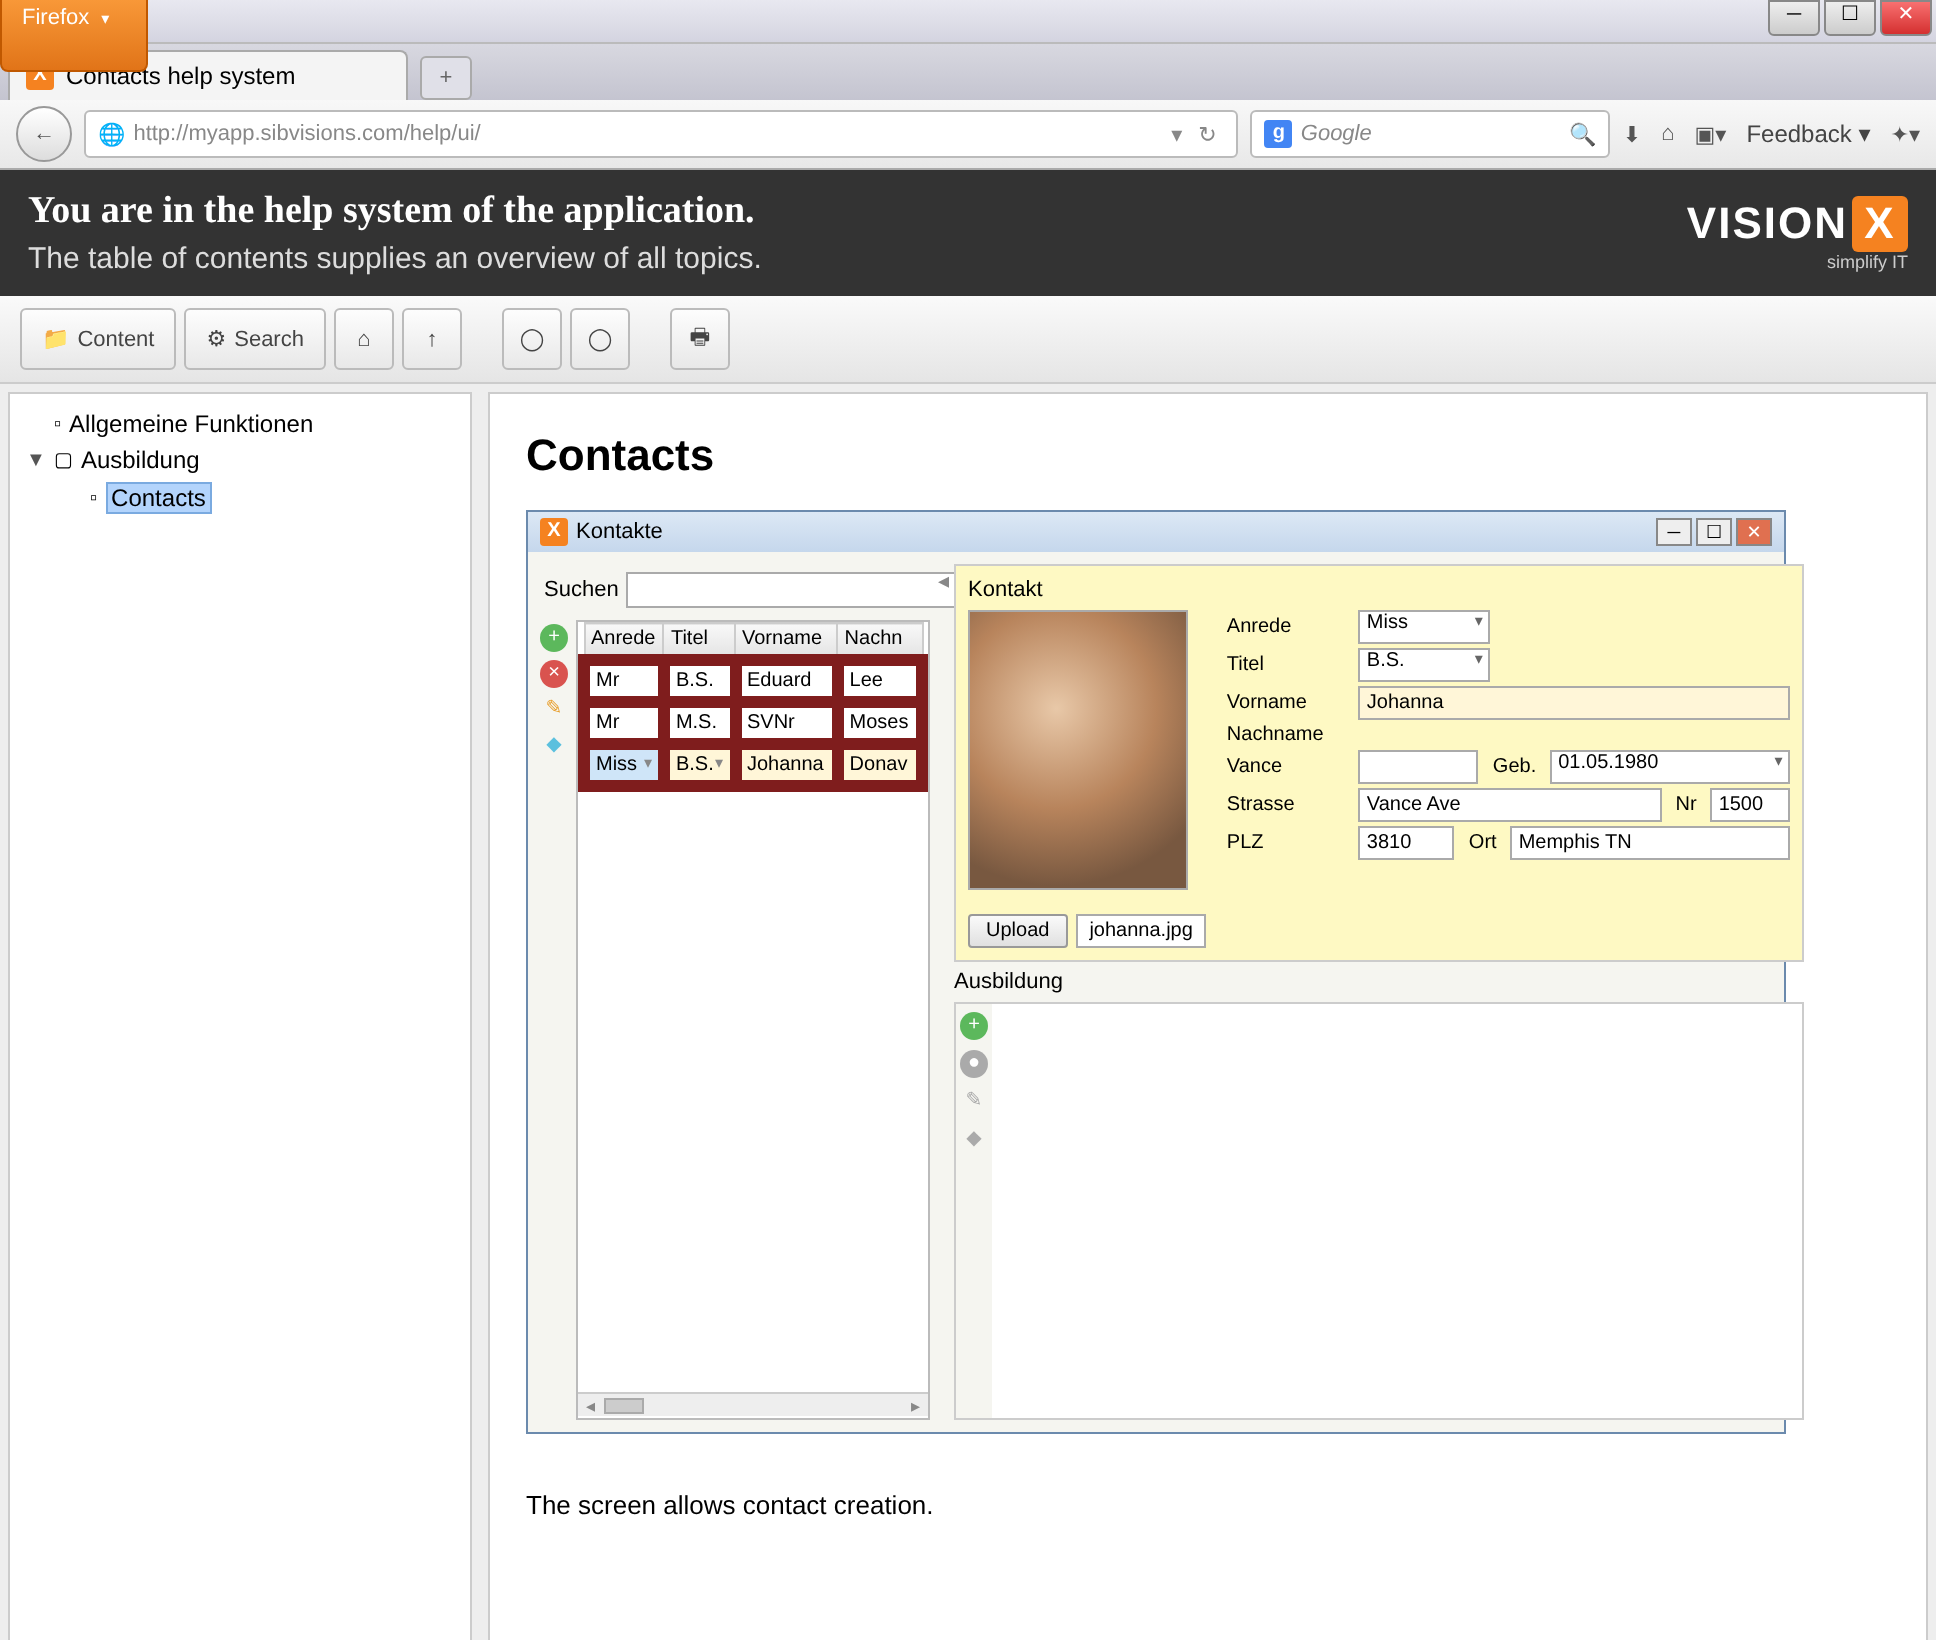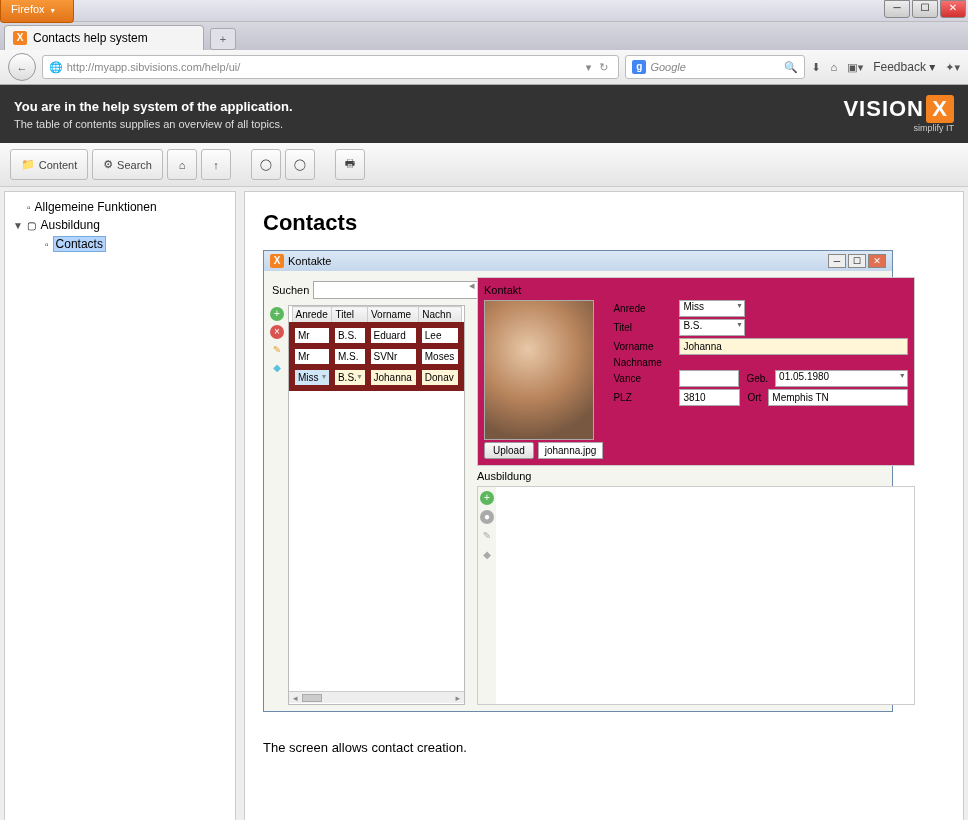--- a/index.html
+++ b/index.html
@@ -1,20 +1,20 @@
 <!DOCTYPE html>
 <html><head>
 <meta charset="utf-8">
 <style>
 * { box-sizing: border-box; margin: 0; padding: 0; }
 body { font-family: Arial, sans-serif; font-size: 11px; background: #f5f5f5; width: 968px; height: 820px; overflow: hidden; }
 
 
 .ff-menubar { height: 22px; background: linear-gradient(#e8e8f0,#d4d4e0); border-bottom: 1px solid #bbb; position: relative; }
-.ff-button { position: absolute; left: 0; top: 0; height: 23px; background: linear-gradient(#f89838,#e17418); color: #fff; font-size: 11px; padding: 3px 18px 3px 10px; border-radius: 0 0 4px 4px; border: 1px solid #c05800; border-top: none; }
+.ff-button { position: absolute; left: 0; top: 0; height: 36px; background: linear-gradient(#f89838,#e17418); color: #fff; font-size: 11px; padding: 3px 18px 3px 10px; border-radius: 0 0 4px 4px; border: 1px solid #c05800; border-top: none; }
 .ff-button::after { content: "▾"; margin-left: 6px; font-size: 8px; }
 .win-controls { position: absolute; right: 2px; top: 0; display: flex; gap: 2px; }
 .win-btn { width: 26px; height: 18px; background: linear-gradient(#eee,#ccc); border: 1px solid #888; border-radius: 0 0 3px 3px; text-align: center; font-size: 10px; line-height: 14px; }
 .win-close { background: linear-gradient(#f87070,#d43030); color: #fff; }
 
 .ff-tabs { height: 28px; background: linear-gradient(#d8d8e0,#c4c4d0); display: flex; align-items: flex-end; padding-left: 4px; }
 .ff-tab { background: #f4f4f4; border: 1px solid #aaa; border-bottom: none; border-radius: 4px 4px 0 0; padding: 5px 12px 5px 8px; display: flex; align-items: center; gap: 6px; font-size: 12px; min-width: 200px; }
 .tab-icon { width: 14px; height: 14px; background: #f58220; border-radius: 2px; color:#fff; font-size:10px; font-weight:bold; text-align:center; line-height:14px; }
 .new-tab { width: 26px; height: 22px; background: #e0e0e8; border: 1px solid #aaa; border-radius: 3px; margin-left: 6px; text-align:center; line-height:20px; color:#666; }
 
@@ -23,22 +23,22 @@
 .url-bar { flex: 1; height: 24px; border: 1px solid #bbb; border-radius: 3px; background: #fff; display: flex; align-items: center; padding: 0 6px; color: #888; gap:4px; }
 .url-bar .globe { color:#bbb; }
 .url-actions { color:#888; display:flex; gap:8px; padding:0 4px; }
 .search-box { width: 180px; height: 24px; border: 1px solid #bbb; border-radius: 3px; background: #fff; display: flex; align-items: center; padding: 0 6px; gap:4px; color:#888; font-style:italic; }
 .g-icon { width:14px; height:14px; background:#4285f4; color:#fff; font-size:10px; font-weight:bold; text-align:center; line-height:14px; border-radius:2px; font-style:normal;}
 .nav-icons { display:flex; gap:10px; color:#555; align-items:center; }
 .feedback { color:#444; font-size:12px; }
 
 
 .help-header { background: #333; color: #fff; padding: 10px 14px; display: flex; justify-content: space-between; align-items: center; }
-.help-header h2 { font-size: 13px; font-weight: bold; margin-bottom: 4px; }
-.help-header p { font-size: 11px; color: #ddd; }
+.help-header h2 { font-size: 19px; font-weight: bold; margin-bottom: 4px; font-family: Liberation Serif, serif; }
+.help-header p { font-size: 15px; color: #ddd; }
 .logo { text-align: right; }
 .logo-text { font-size: 22px; font-weight: bold; letter-spacing: 1px; display:flex; align-items:center; gap:2px;}
 .logo-x { background: #f58220; color: #fff; display:inline-block; width:28px; height:28px; text-align:center; line-height:28px; border-radius:3px; }
 .logo-sub { font-size: 9px; color: #ccc; text-align:right; }
 
 
 .help-toolbar { background: linear-gradient(#fafafa,#e5e5e5); border-bottom: 1px solid #ccc; padding: 6px 10px; display: flex; gap: 4px; }
 .tb-btn { background: linear-gradient(#fdfdfd,#e8e8e8); border: 1px solid #bbb; border-radius: 3px; padding: 5px 10px; font-size: 11px; display:flex; align-items:center; gap:4px; color:#444; }
 .tb-btn.icon-only { padding: 5px 8px; width:30px; justify-content:center; }
 .tb-sep { width: 12px; }
@@ -84,35 +84,35 @@
 .grid table { width:100%; border-collapse:collapse; }
 .grid th { background:linear-gradient(#f8f8f8,#e5e5e5); border:1px solid #ccc; padding:2px 3px; text-align:left; font-weight:normal; }
 .grid td { border:6px solid #7f1d1d; padding:2px 3px; }
 .grid tr.sel td { background:#fff6d8; }
 .grid tr.sel td.hl { background:#cfe5f8; }
 .dd::after { content:"▾"; float:right; color:#888; font-size:8px; }
 
 .grid-scroll { height:12px; background:#eee; border-top:1px solid #ccc; display:flex; align-items:center; padding:0 4px; color:#888; font-size:9px; gap:4px;}
 .grid-scroll .thumb { width:20px; height:8px; background:#ccc; border:1px solid #aaa; }
 
-.fieldset { border:1px solid #ccc; background:#be185d; padding:6px; }
+.fieldset { border:1px solid #ccc; background:#fef9c3; padding:6px; }
 .fs-title { font-size:11px; margin-bottom:4px; }
 
 .kontakt-body { display:flex; gap:10px; }
 .photo { width:110px; height:140px; background: radial-gradient(circle at 40% 35%, #e8c8a8 0%, #b8845c 45%, #785840 80%); border:1px solid #aaa; }
 .form-grid { flex:1; display:flex; flex-direction:column; gap:2px; }
 .frow { display:flex; align-items:center; gap:4px; }
 .flabel { width:62px; font-size:10px; }
 .finput { border:1px solid #aaa; height:17px; padding:0 3px; font-size:10px; background:#fff; }
 .finput.hl { background:#fff6d8; }
 .fsel { width:66px; }
 .fsel::after { content:"▾"; float:right; color:#666; font-size:8px; }
 .flabel2 { font-size:10px; padding:0 3px; }
 
-.upload-row { display:flex; gap:4px; margin-top:2px;justify-content:flex-end; }
+.upload-row { display:flex; gap:4px; margin-top:12px;justify-content:flex-end; }
 .upload-btn { border:1px solid #999; background:linear-gradient(#fafafa,#e0e0e0); padding:2px 8px; font-size:10px; border-radius:2px; }
 .upload-file { border:1px solid #aaa; background:#fff; padding:2px 6px; font-size:10px; flex:0 0 auto; }
 
 .ausbildung { flex:1; display:flex; flex-direction:column; }
 .aus-body { flex:1; border:1px solid #ccc; background:#fff; display:flex; }
 .aus-icons { width:18px; display:flex; flex-direction:column; gap:5px; padding:4px 2px; background:#f5f5f0; }
 .aus-grid { flex:1; }
 
 .content-note { margin-top:28px; font-size:13px; }
 </style>
@@ -316,22 +316,28 @@
                 <div class="frow">
                     <span class="flabel">Nachname</span>
                   </div>
                 <div class="frow">
                     <span class="flabel">Vance</span>
                     <input class="finput" style="width: 60px;">
                     <span class="flabel2">Geb.</span>
                     <div class="finput fsel" style="flex:1">01.05.1980</div>
                   </div>
                 <div class="frow">
+                    <span class="flabel">Strasse</span>
+                    <input class="finput" style="flex: 1 1 0%;" value="Vance Ave">
+                    <span class="flabel2">Nr</span>
+                    <input class="finput" style="width: 40px;" value="1500">
+                  </div>
+                <div class="frow">
                     <span class="flabel">PLZ</span>
-                    <input class="finput" style="width: 61px;" value="3810">
+                    <input class="finput" style="width: 48px;" value="3810">
                     <span class="flabel2">Ort</span>
                     <input class="finput" style="flex: 1 1 0%;" value="Memphis TN">
                   </div>
               </div>
             </div>
           </div>
           <div class="ausbildung">
             <div class="fs-title">Ausbildung</div>
             <div class="aus-body">
               <div class="aus-icons">

